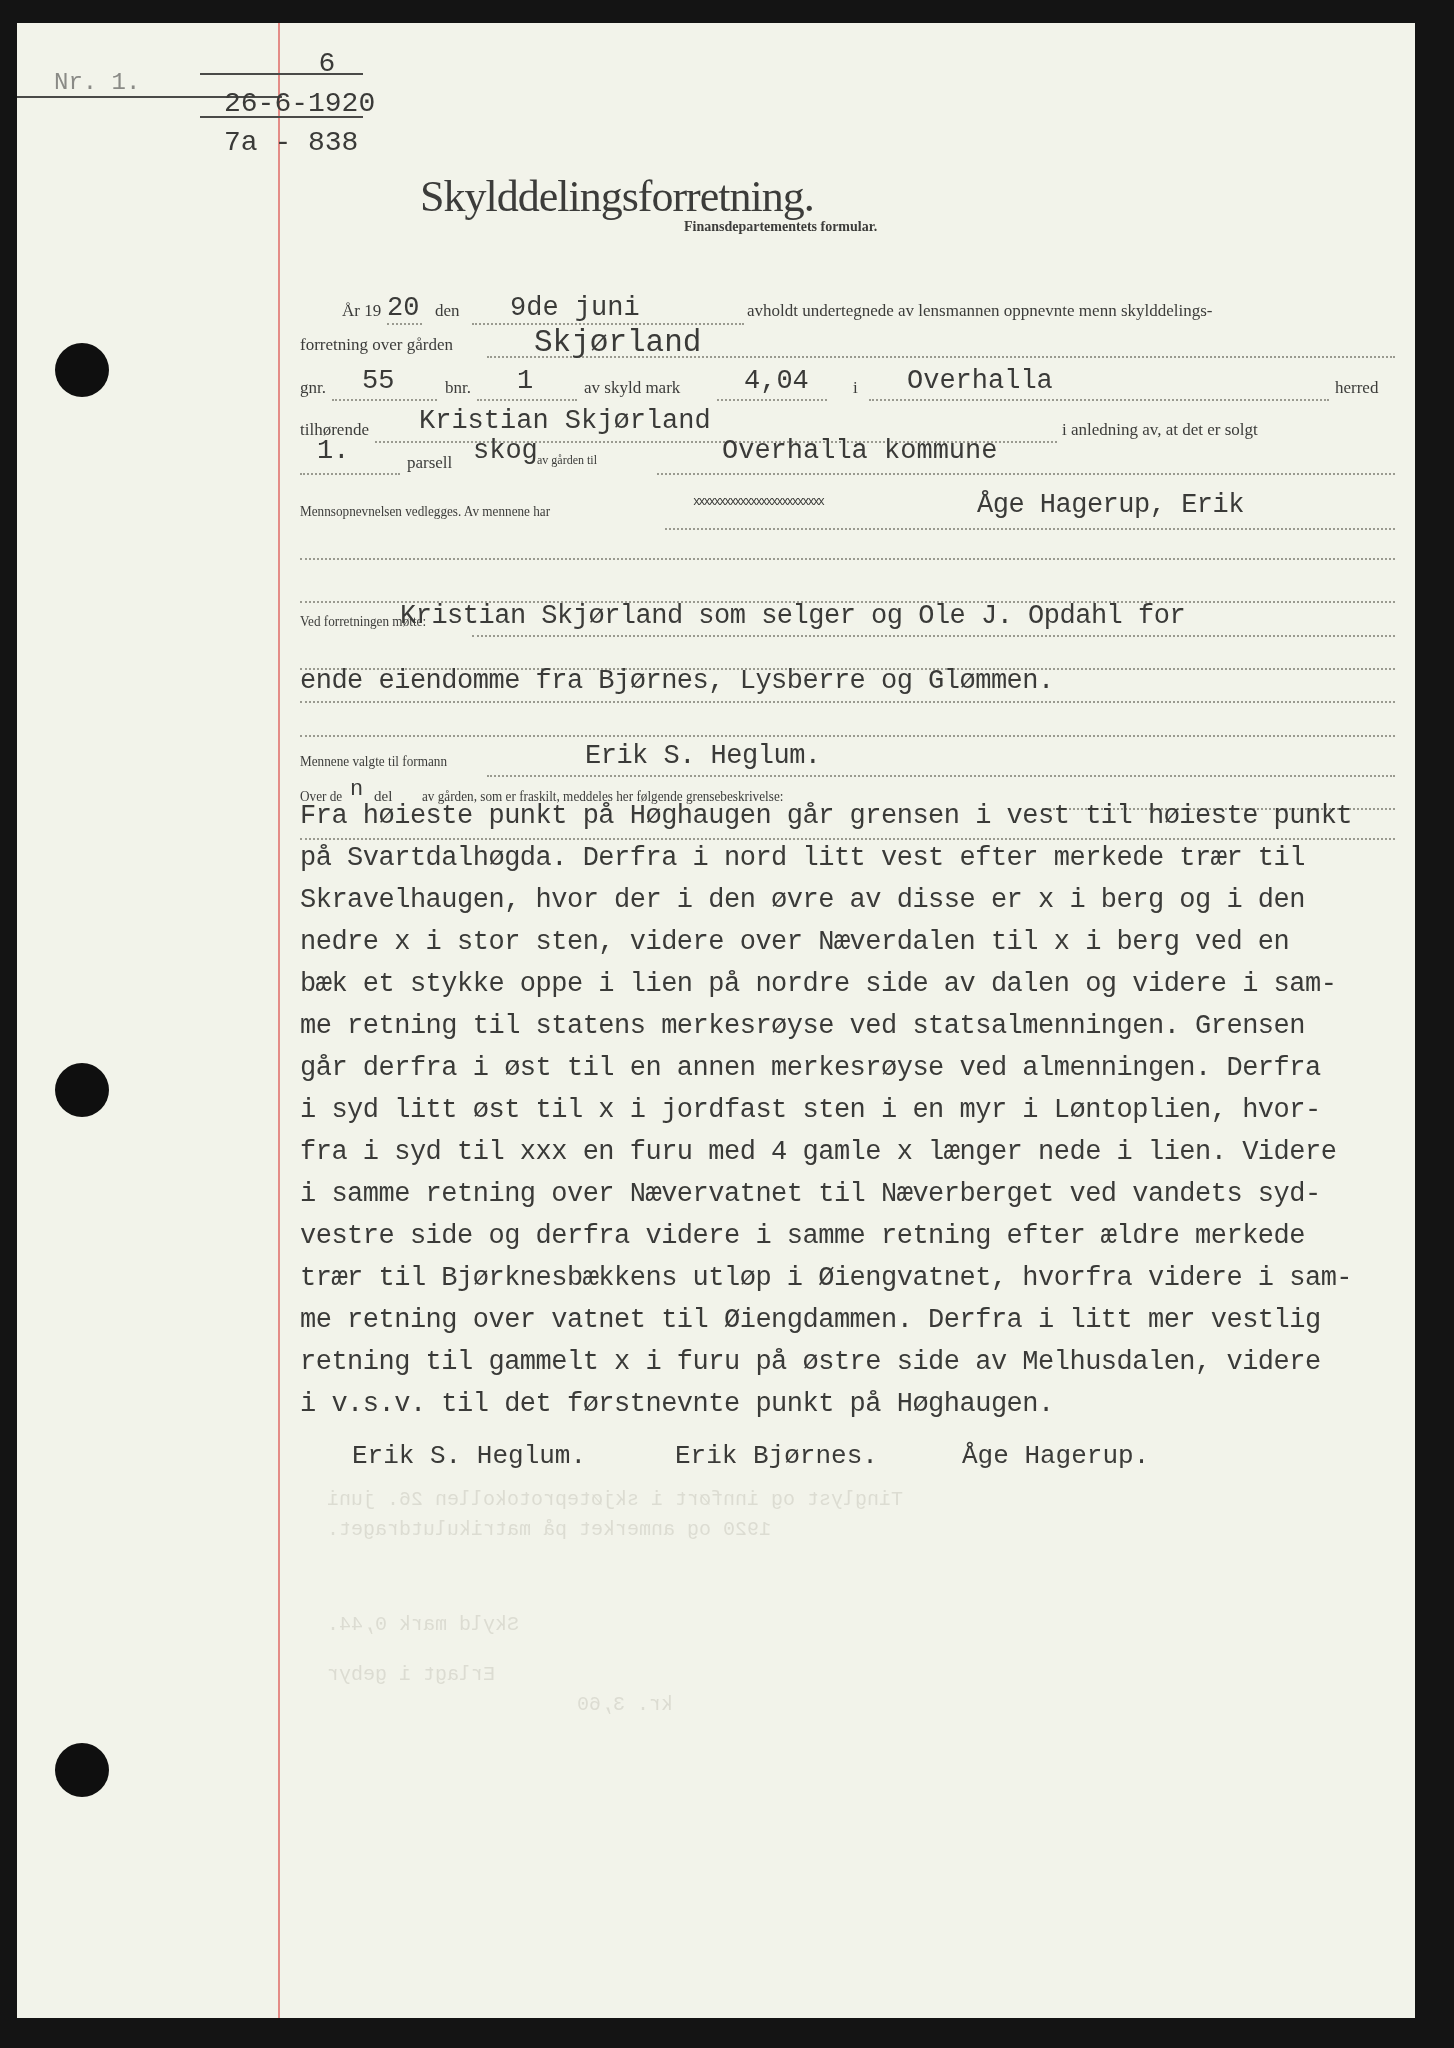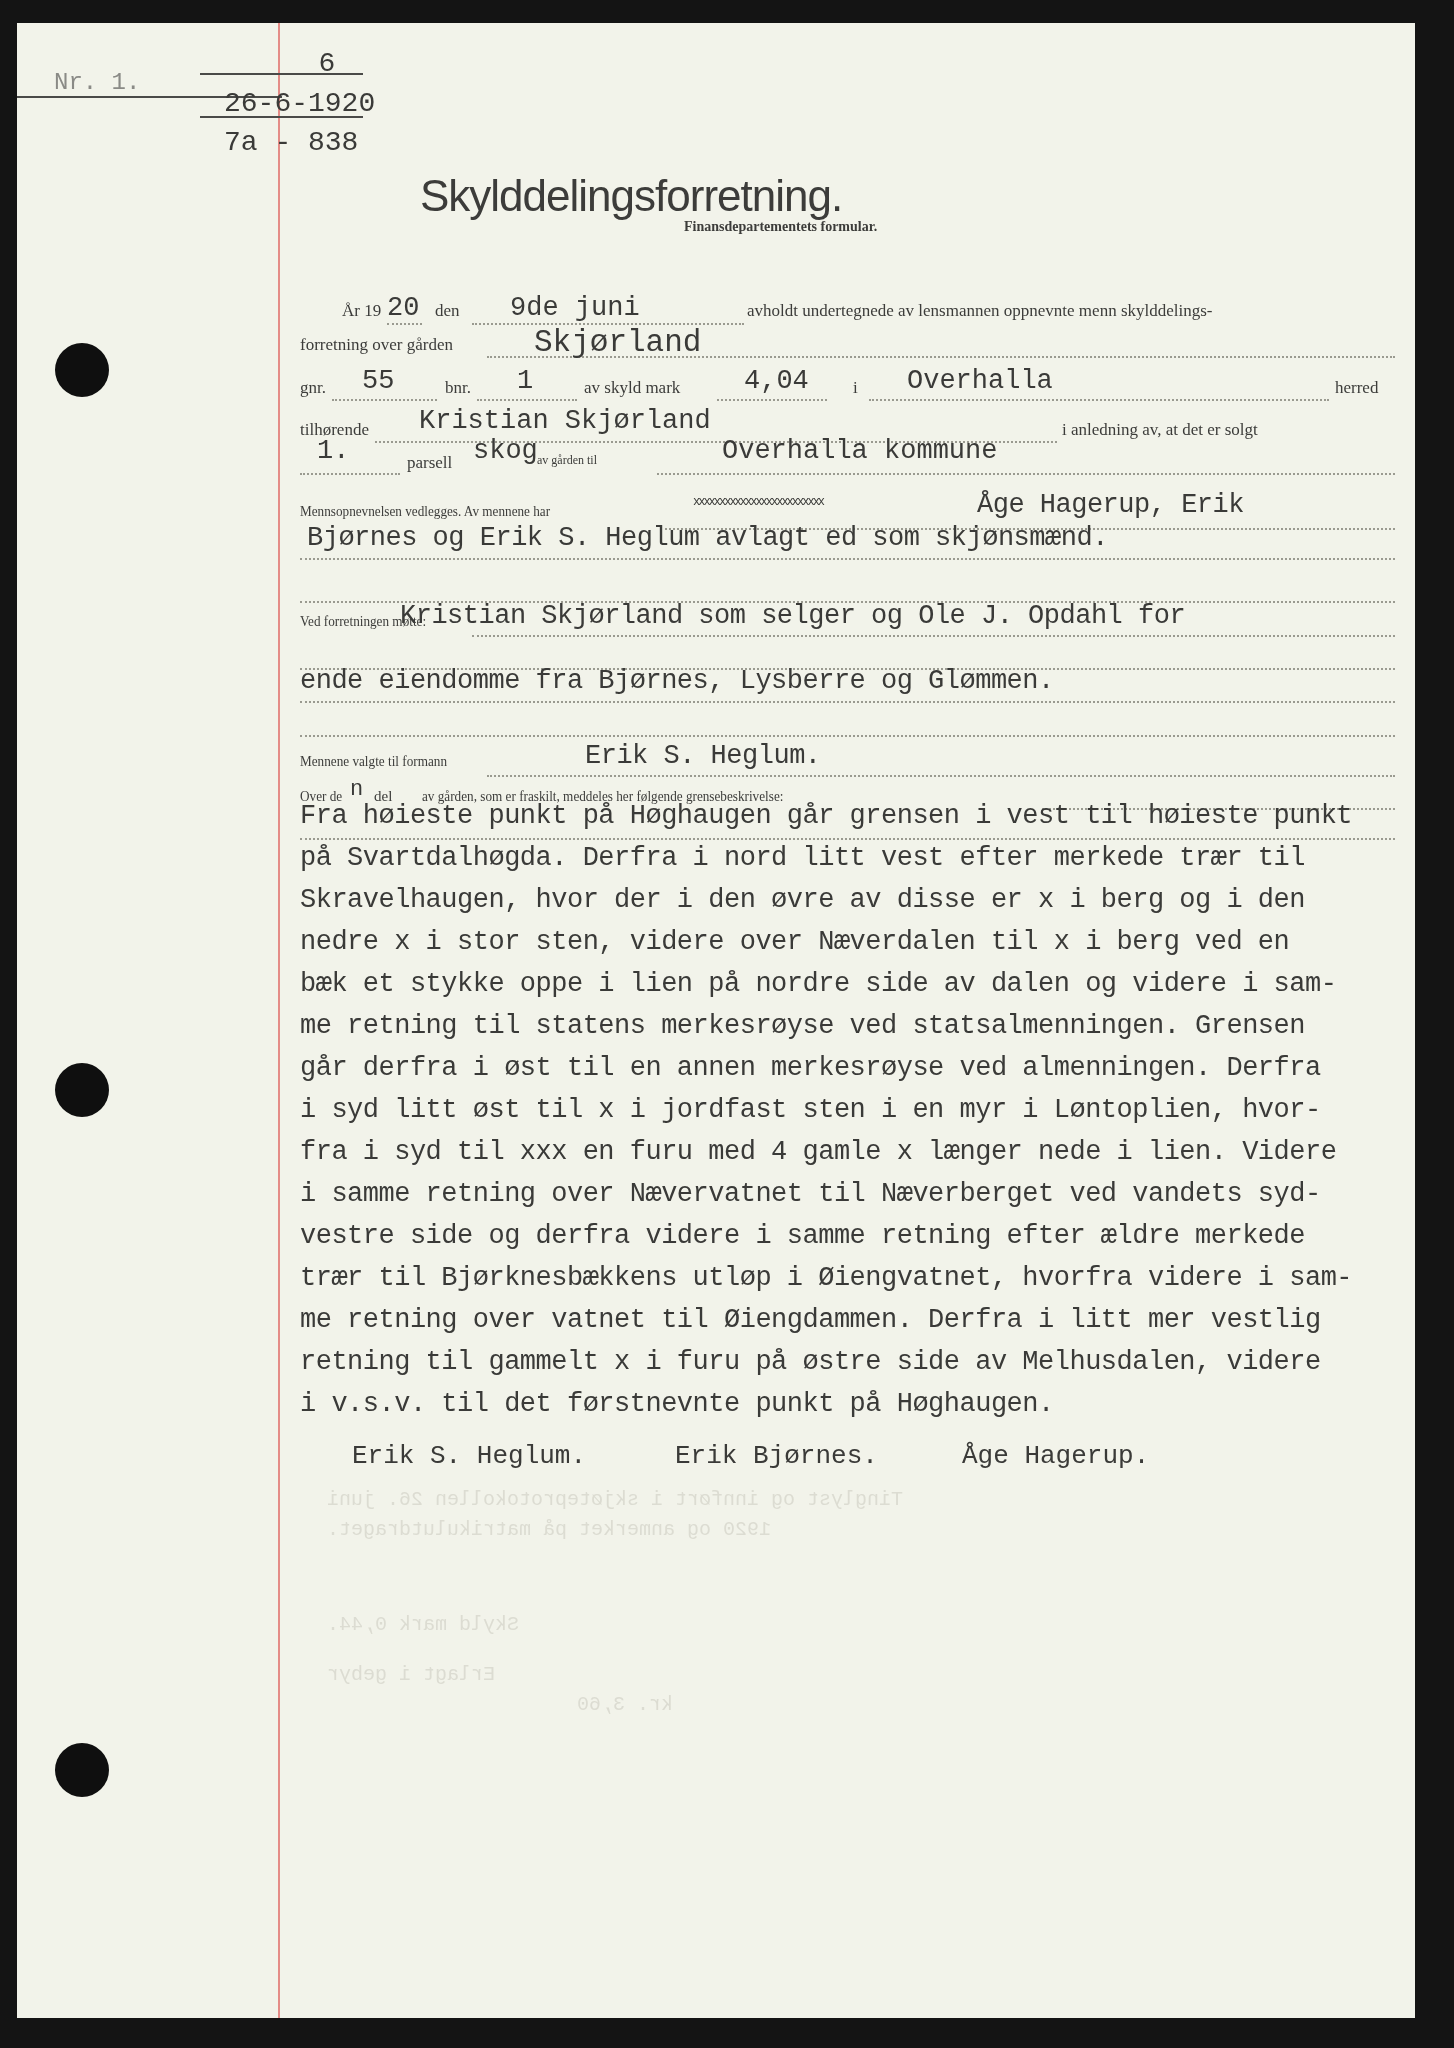--- a/index.html
+++ b/index.html
@@ -4,21 +4,21 @@
 <style>
   html, body { margin:0; padding:0; }
   body { width:1454px; height:2048px; background:#141414; position:relative; overflow:hidden; }
   .page { position:absolute; left:17px; top:23px; width:1398px; height:1995px; background:#f2f3ea; }
   .margin-line { position:absolute; left:261px; top:0; width:2px; height:100%; background:#e48c87; }
   .hole { position:absolute; width:54px; height:54px; border-radius:50%; background:#0f0f0f; left:38px; }
   .tw { font-family:"Liberation Mono","DejaVu Sans Mono",monospace; color:#3a3a38; position:absolute; white-space:nowrap; }
   .pr { font-family:"Liberation Serif","DejaVu Serif",serif; color:#3c3c3a; position:absolute; white-space:nowrap; }
   .dots { position:absolute; border-bottom:2px dotted #9a9a90; height:0; }
   .rule { position:absolute; height:3px; background:#4a4a48; }
-  .title { font-family:Liberation Sans, sans-serif; font-size:44px; color:#3c3c3a; position:absolute; letter-spacing:-1px; }
+  .title { font-family:Liberation Serif, serif; font-size:44px; color:#3c3c3a; position:absolute; letter-spacing:-1px; }
   .ghost { position:absolute; font-family:"Liberation Mono",monospace; color:#dcdcd2; font-size:20px; white-space:nowrap; transform:scaleX(-1); }
   .body-line { font-size:27px; letter-spacing:-0.5px;text-align:center; }
 </style>
 </head>
 <body>
 
 <div class="page">
   <div class="margin-line"></div>
   <div class="hole" style="top:320px"></div>
   <div class="hole" style="top:1040px"></div>
@@ -71,21 +71,20 @@
   <div class="pr" style="left:390px;top:430px;font-size:17px">parsell</div>
   <div class="tw" style="left:456px;top:413px;font-size:27px">skog</div>
   <div class="pr" style="left:520px;top:430px;font-size:12px">av gården til</div>
   <div class="dots" style="left:640px;top:450px;width:738px"></div>
   <div class="tw" style="left:705px;top:413px;font-size:27px">Overhalla kommune</div>
 
   <div class="pr" style="left:283px;top:480px;font-size:15px;transform:scaleX(0.88);transform-origin:left">Mennsopnevnelsen vedlegges.  Av mennene har</div>
   <div class="dots" style="left:648px;top:505px;width:730px"></div>
   <div class="tw" style="left:676px;top:472px;font-size:12px;font-weight:normal;letter-spacing:-2px">xxxxxxxxxxxxxxxxxxxxxxxxx</div>
   <div class="tw body-line" style="left:960px;top:467px">Åge Hagerup, Erik</div>
-  <div class="tw body-line" style="left:290px;top:500px">Bjørnes og Erik S. Heglum avlagt ed som skjønsmænd.</div>
   <div class="dots" style="left:283px;top:535px;width:1095px"></div>
   <div class="dots" style="left:283px;top:578px;width:1095px"></div>
 
   <div class="pr" style="left:283px;top:590px;font-size:15px;transform:scaleX(0.88);transform-origin:left">Ved forretningen møtte:</div>
   <div class="tw body-line" style="left:383px;top:578px">Kristian Skjørland som selger og Ole J. Opdahl for</div>
   <div class="dots" style="left:455px;top:612px;width:923px"></div>
   <div class="dots" style="left:283px;top:645px;width:1095px"></div>
   <div class="tw body-line" style="left:283px;top:643px">ende eiendomme fra Bjørnes, Lysberre og Glømmen.</div>
   <div class="dots" style="left:283px;top:678px;width:1095px"></div>
   <div class="dots" style="left:283px;top:712px;width:1095px"></div>

